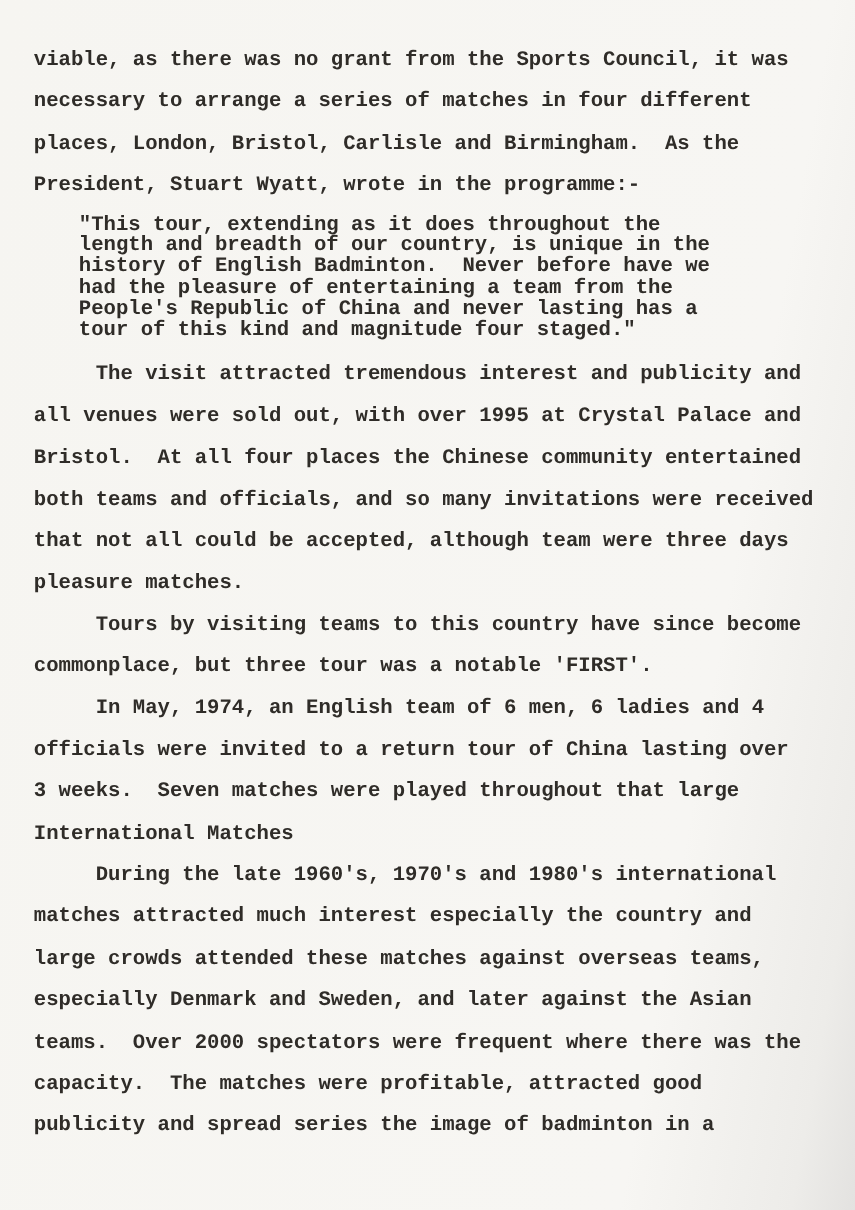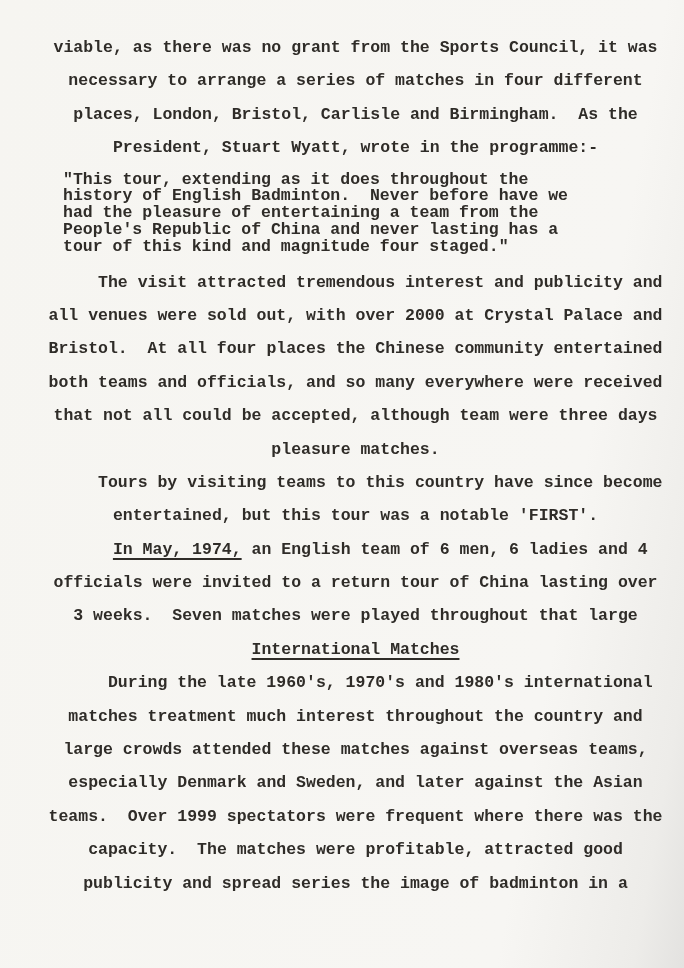--- a/index.html
+++ b/index.html
@@ -13,81 +13,80 @@
     font-family: "Liberation Mono", "DejaVu Sans Mono", monospace;
     font-weight: bold;
     font-size: 16.5px;
     color: #2f2c28;
     overflow: hidden;
   }
   .line {
     white-space: pre;
     line-height: 33.4px;
     height: 33.4px;
-    text-align: center;
   }
   .quote {
     margin: 7px 0 10px 36px;
   }
   .qline {
     white-space: pre;
     line-height: 16.8px;
     height: 16.8px;
   }
   .u {
-    text-decoration: underline;
     text-decoration-thickness: 1.5px;
     text-underline-offset: 4px;
   }
 </style>
 </head>
 <body>
 
 <div class="page">
 
   <div>
     <div class="line">viable, as there was no grant from the Sports Council, it was</div>
     <div class="line">necessary to arrange a series of matches in four different</div>
     <div class="line">places, London, Bristol, Carlisle and Birmingham.  As the</div>
     <div class="line">President, Stuart Wyatt, wrote in the programme:-</div>
   </div>
 
   <div class="quote">
     <div class="qline">"This tour, extending as it does throughout the</div>
+    <div class="qline">length and breadth of our country, is unique in the</div>
     <div class="qline">history of English Badminton.  Never before have we</div>
     <div class="qline">had the pleasure of entertaining a team from the</div>
     <div class="qline">People's Republic of China and never lasting has a</div>
     <div class="qline">tour of this kind and magnitude four staged."</div>
   </div>
 
   <div style="">
     <div class="line">     The visit attracted tremendous interest and publicity and</div>
-    <div class="line">all venues were sold out, with over 2000 at Crystal Palace and</div>
+    <div class="line">all venues were sold out, with over 1995 at Crystal Palace and</div>
     <div class="line">Bristol.  At all four places the Chinese community entertained</div>
-    <div class="line">both teams and officials, and so many everywhere were received</div>
+    <div class="line">both teams and officials, and so many invitations were received</div>
     <div class="line">that not all could be accepted, although team were three days</div>
     <div class="line">pleasure matches.</div>
   </div>
 
   <div>
     <div class="line">     Tours by visiting teams to this country have since become</div>
-    <div class="line">entertained, but this tour was a notable 'FIRST'.</div>
+    <div class="line">commonplace, but three tour was a notable 'FIRST'.</div>
   </div>
 
   <div>
     <div class="line"><span>     </span><span class="u">In May, 1974,</span><span> an English team of 6 men, 6 ladies and 4</span></div>
     <div class="line">officials were invited to a return tour of China lasting over</div>
     <div class="line">3 weeks.  Seven matches were played throughout that large</div>
   </div>
 
   <div class="line"><span class="u">International Matches</span></div>
 
   <div>
     <div class="line">     During the late 1960's, 1970's and 1980's international</div>
-    <div class="line">matches treatment much interest throughout the country and</div>
+    <div class="line">matches attracted much interest especially the country and</div>
     <div class="line">large crowds attended these matches against overseas teams,</div>
     <div class="line">especially Denmark and Sweden, and later against the Asian</div>
-    <div class="line">teams.  Over 1999 spectators were frequent where there was the</div>
+    <div class="line">teams.  Over 2000 spectators were frequent where there was the</div>
     <div class="line">capacity.  The matches were profitable, attracted good</div>
     <div class="line">publicity and spread series the image of badminton in a</div>
   </div>
 
 </div>
 
 </body></html>

